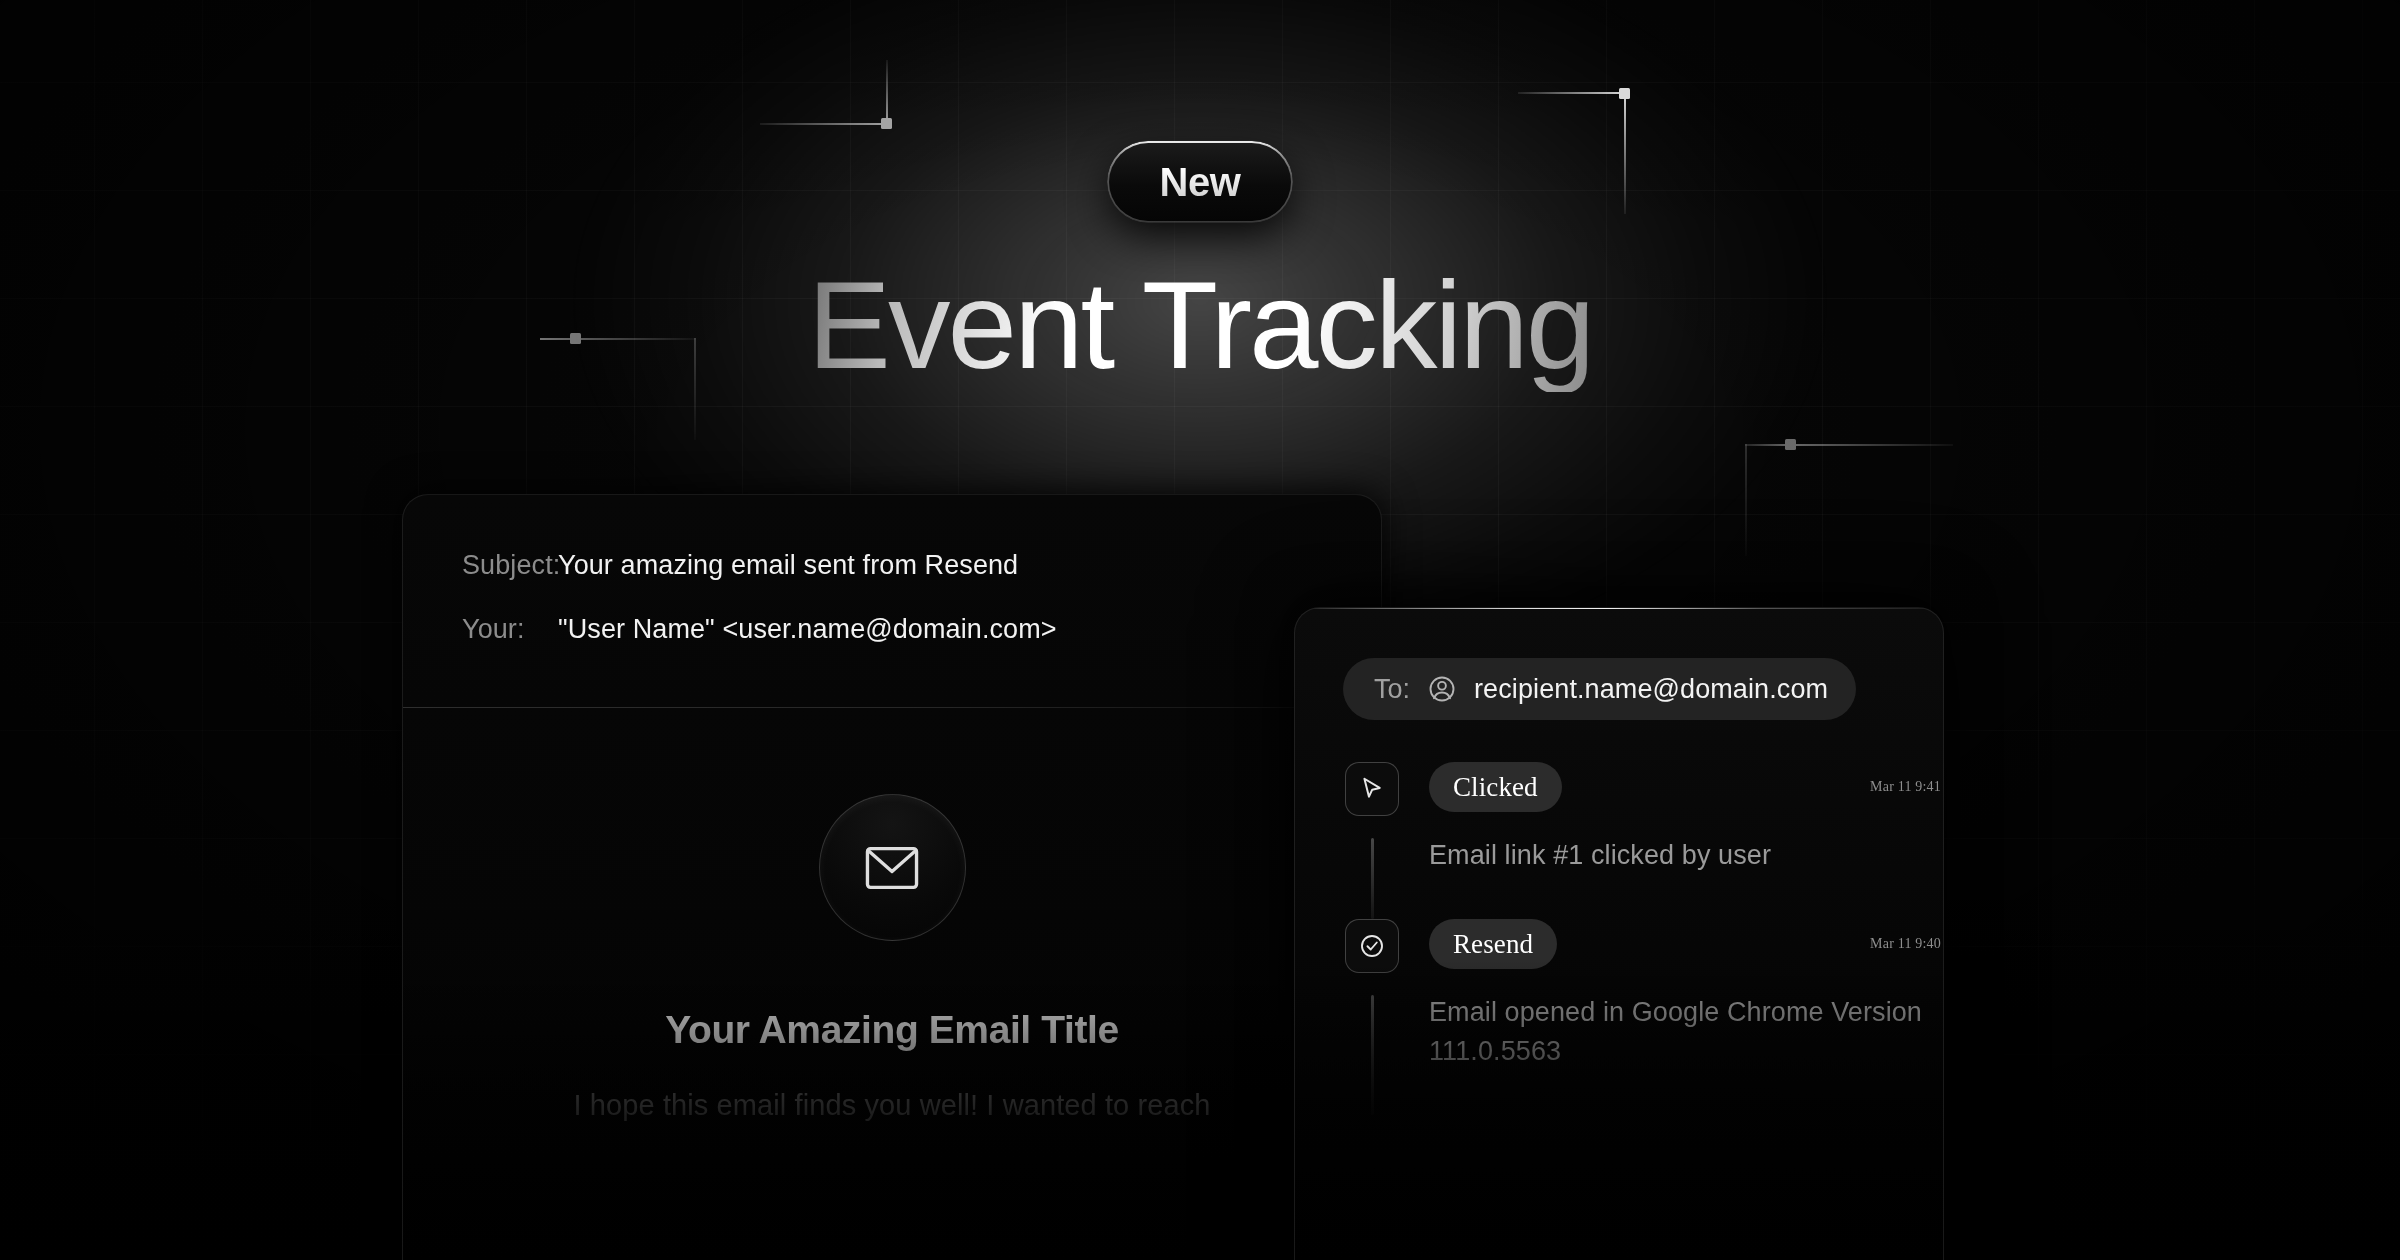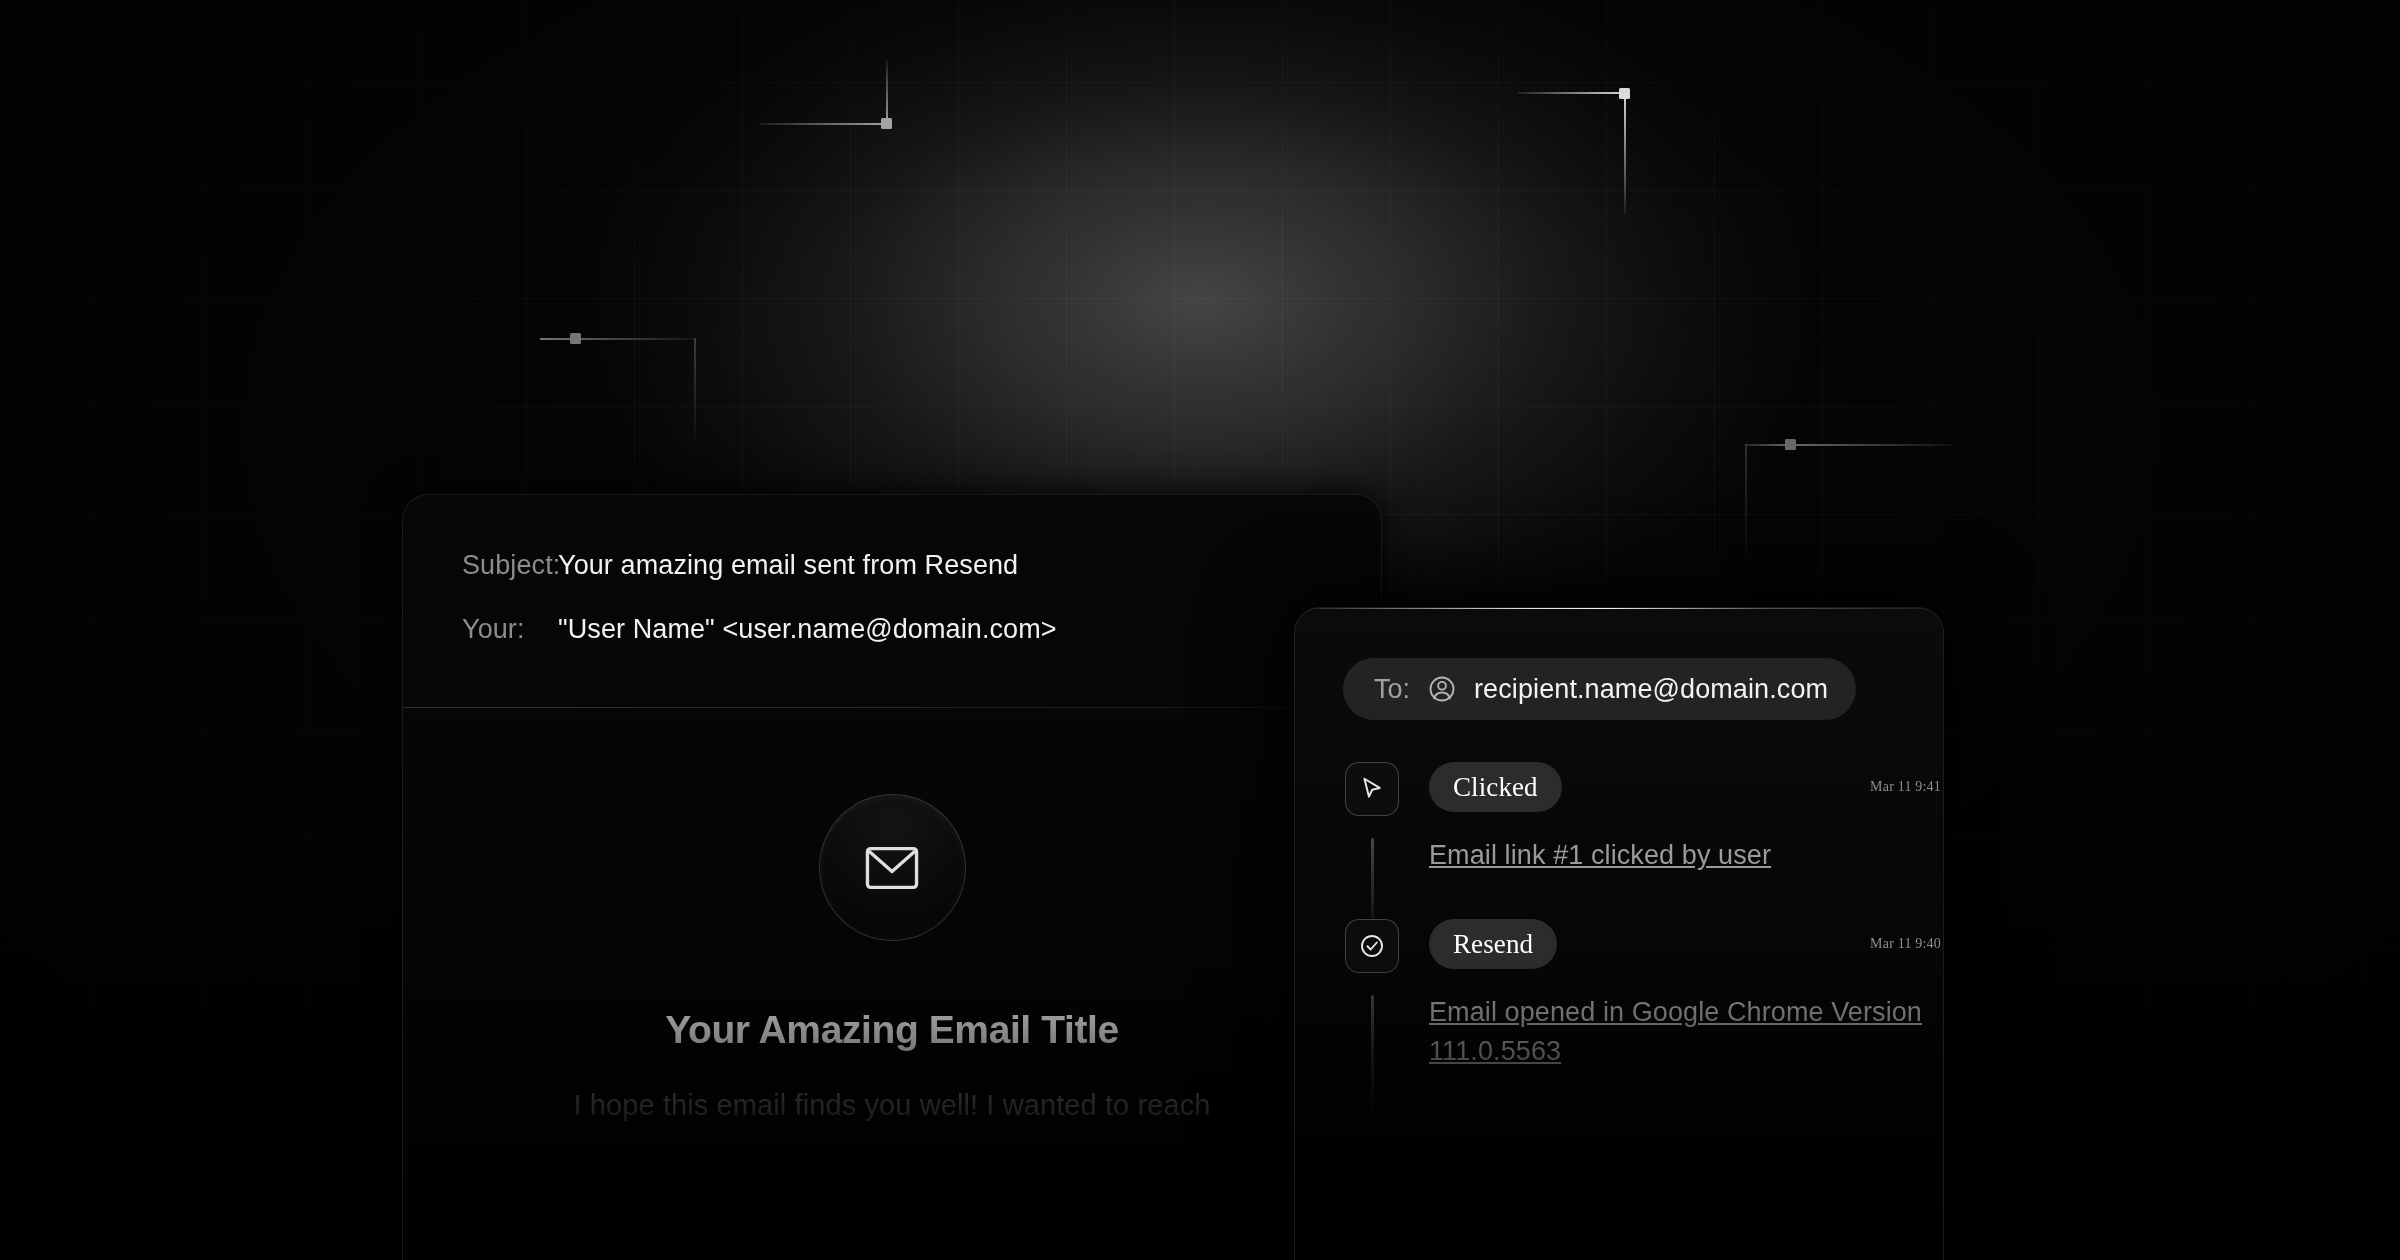--- a/index.html
+++ b/index.html
@@ -294,21 +294,21 @@
     border-radius:25px;
     background:#2c2c2c;
     font-size:27px; color:#ffffff; letter-spacing:.1px;
   }
   .ev-time {
     margin-left:auto; margin-right:2px;
     font-size:14px; color:#8e8e8e; letter-spacing:.2px;
   }
   .ev-desc {
     margin-top:24px;
-    font-size:27px; color:#9a9a9a; line-height:1.45; letter-spacing:.1px;text-decoration:underline;
+    font-size:27px; color:#9a9a9a; line-height:1.45; letter-spacing:.1px;
   }
   .track-fade {
     position:absolute; left:0; right:0; bottom:0; height:300px;
     background:linear-gradient(to bottom, rgba(2,2,2,0) 0%, rgba(1,1,1,.80) 50%, #000 100%);
     pointer-events:none; z-index:3;
   }
 </style>
 </head>
 <body>
 
@@ -333,20 +333,26 @@
     <div class="h"></div>
       <div class="v"></div>
       <div class="dot"></div>
   </div>
   <div class="marker" id="m4">
     <div class="h"></div>
       <div class="v"></div>
       <div class="dot"></div>
   </div>
 
+  <div class="hero">
+    <div class="new-badge">
+      <span>New</span>
+    </div>
+    <h1 class="hero-title">Event Tracking</h1>
+  </div>
 
   <div class="email-card">
     <div class="email-head">
       <div class="email-row">
         <div class="lbl">Subject:</div>
         <div class="val">Your amazing email sent from Resend</div>
       </div>
       <div class="email-row">
         <div class="lbl">Your:</div>
         <div class="val">"User Name" &lt;user.name@domain.com&gt;</div>

